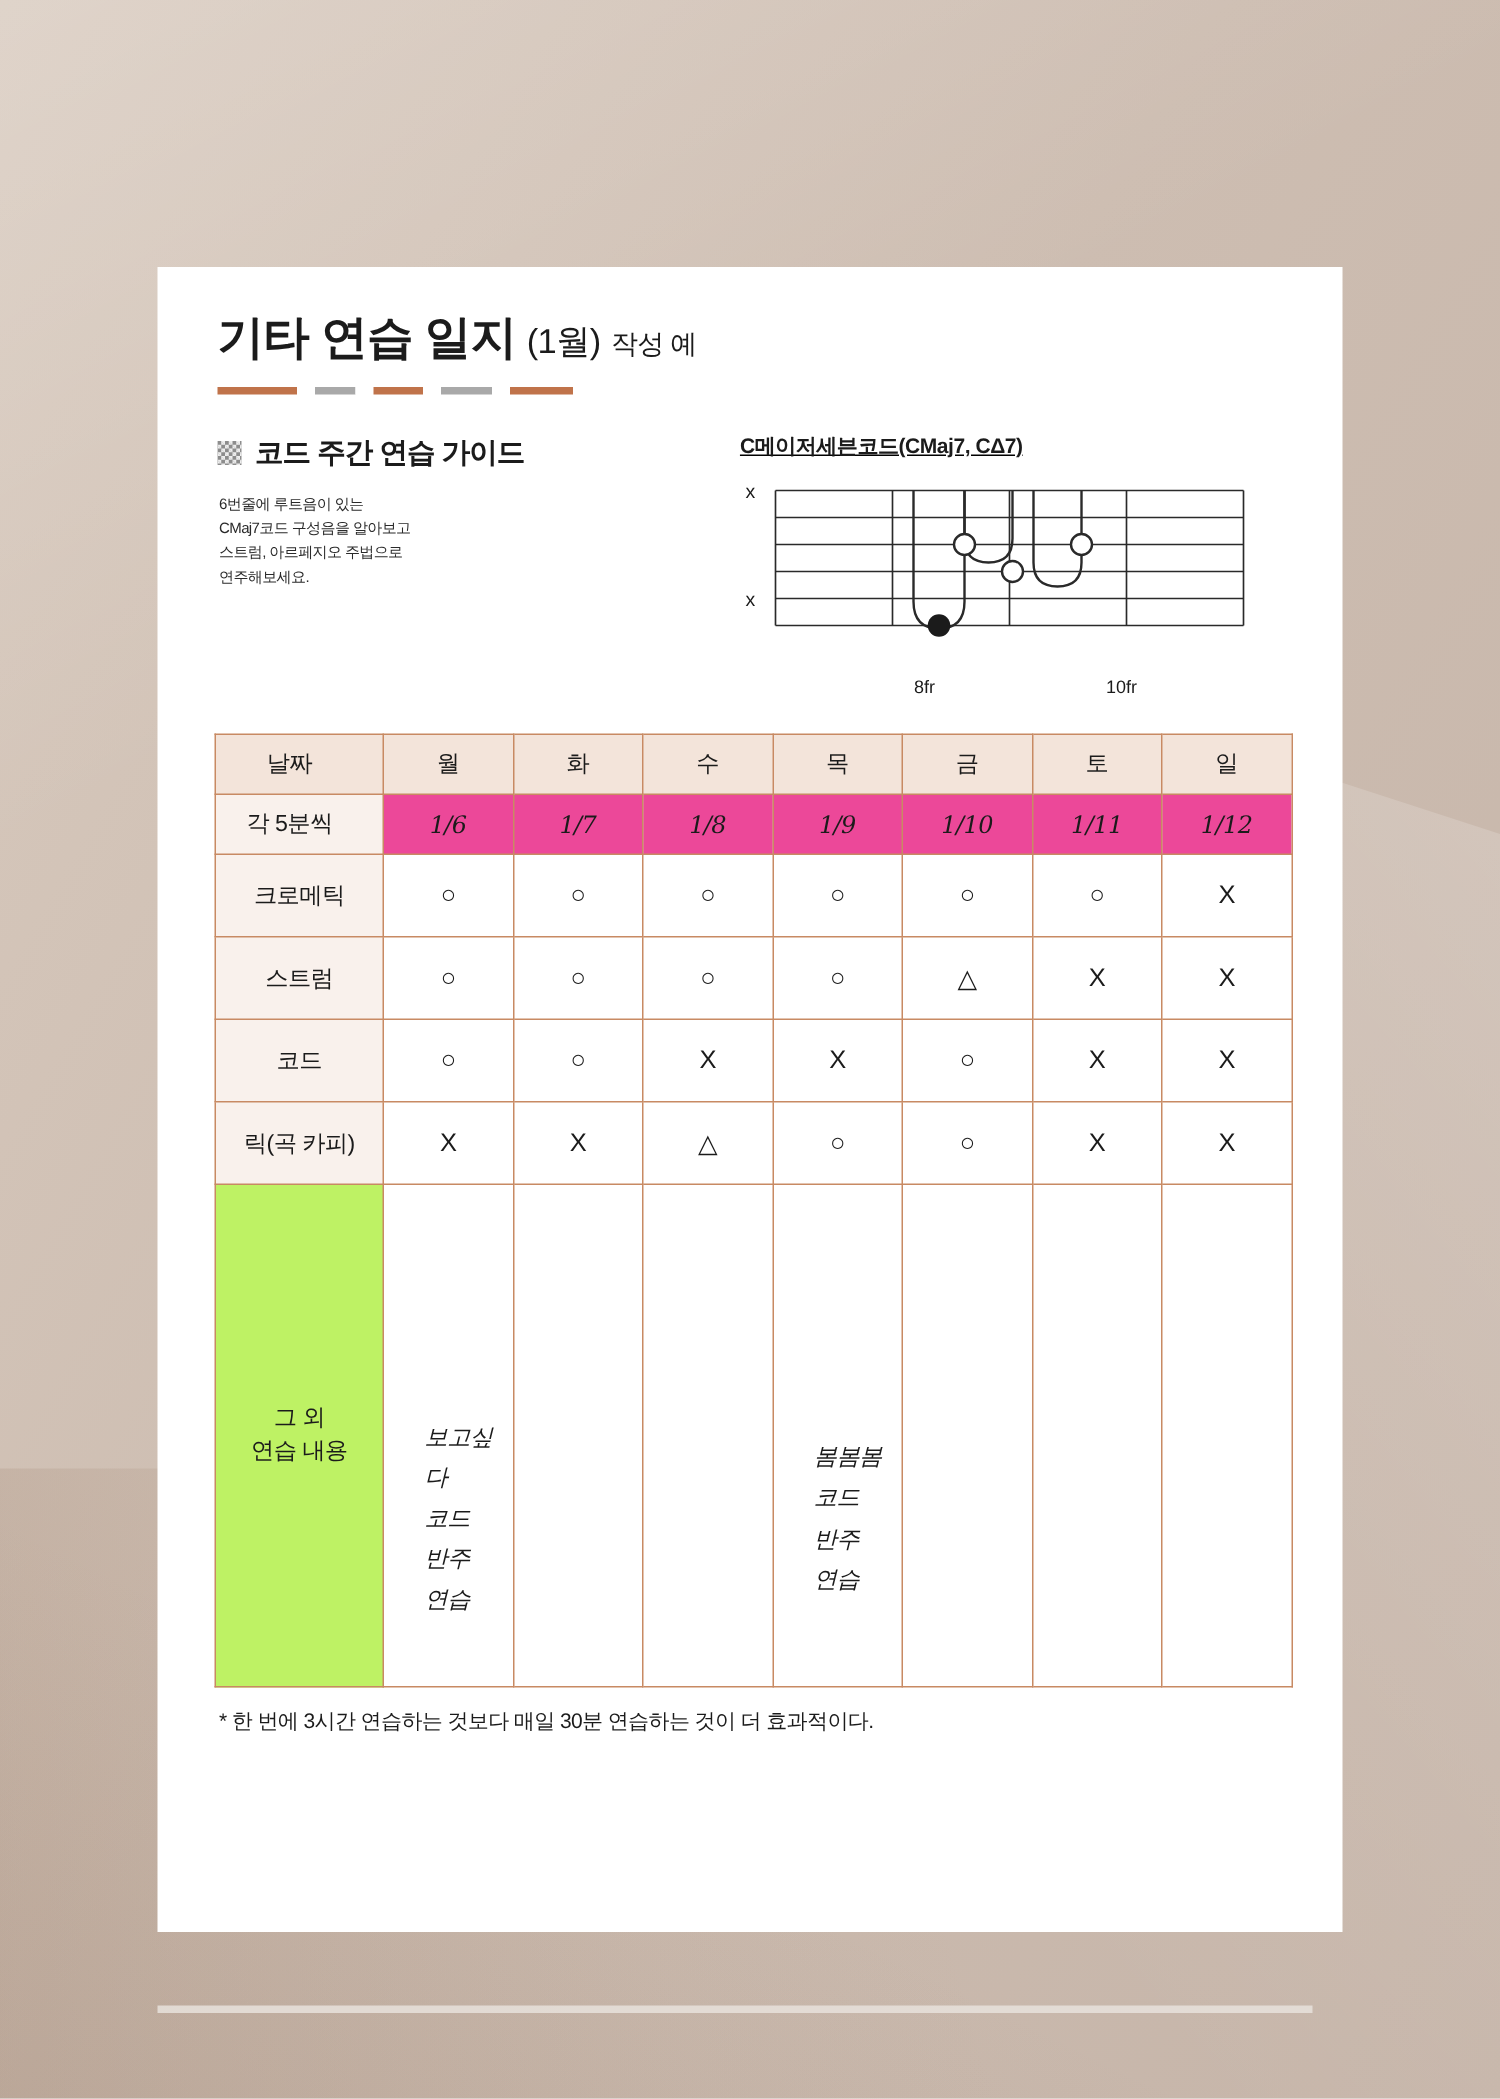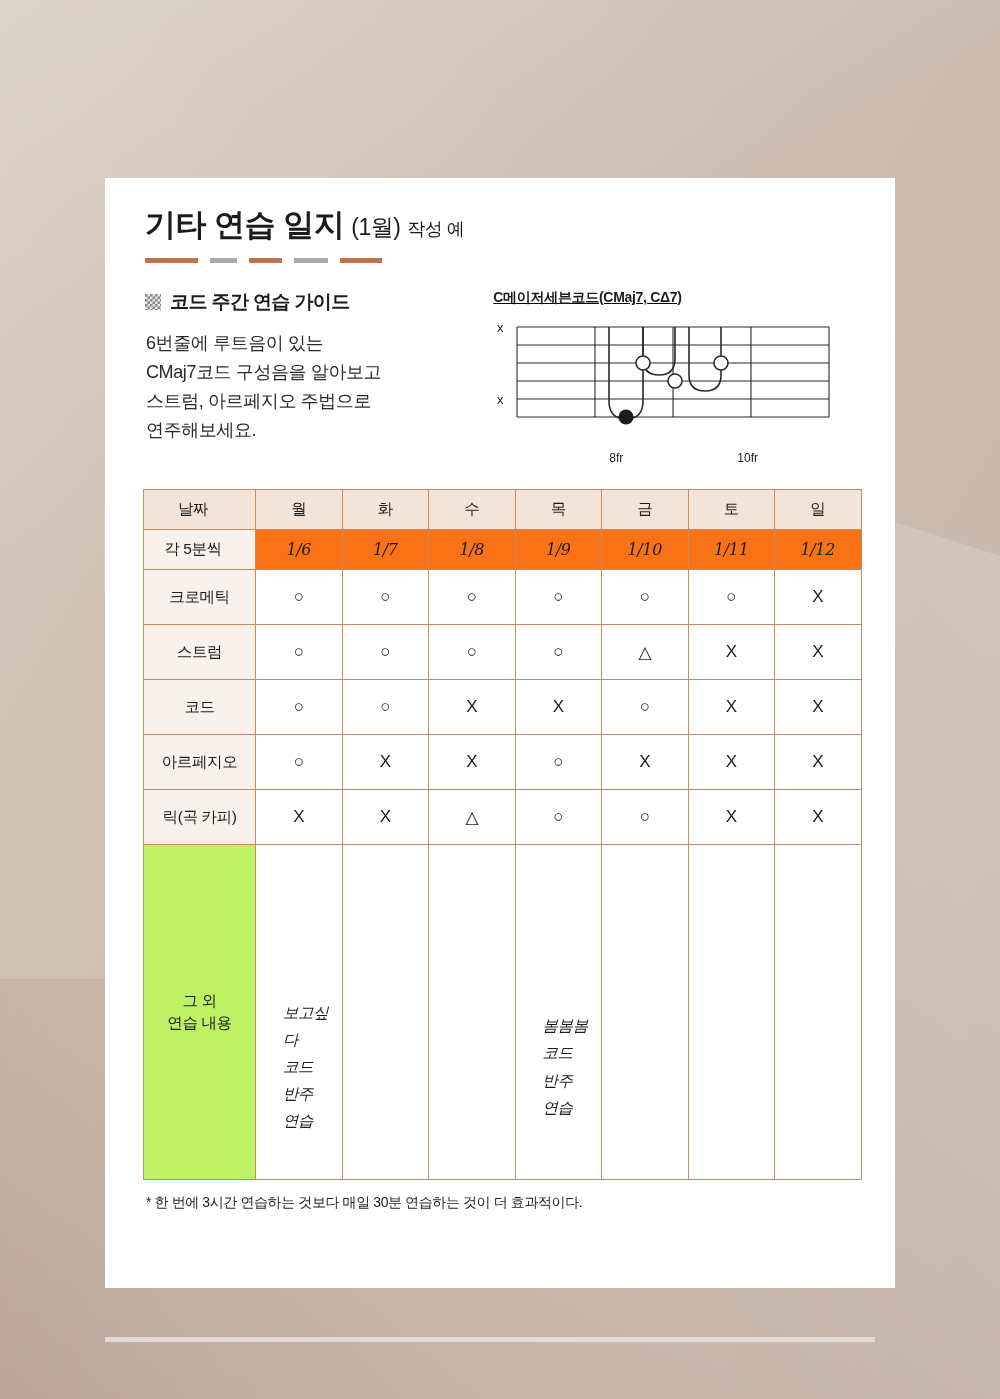--- a/index.html
+++ b/index.html
@@ -130,21 +130,21 @@
   }
   .guide-title {
     font-size: 19px;
     font-weight: bold;
     color: #1b1b1b;
     letter-spacing: -0.6px;
   }
   .guide-body {
     margin-top: 14px;
     margin-left: 3px;
-    font-size: 18px;
+    font-size: 10px;
     line-height: 1.62;
     color: #2a2a2a;
     letter-spacing: -0.4px;
   }
 
   
   .chord {
     margin-left: 34px;
     width: 372px;
     text-decoration: underline;
@@ -208,21 +208,21 @@
     padding-right: 14px;
   }
   td.date-label {
     background: #f9f1ec;
     height: 37px;
     font-size: 15.5px;
     text-align: right;
     padding-right: 14px;
   }
   td.date-val {
-    background: #f97316;
+    background: #ec4899;
     height: 37px;
     font-size: 16px;
     font-style: italic;
     font-family: "DejaVu Serif", serif;
     color: #1b1b1b;
   }
   td.rowlabel {
     background: #f9f1ec;
     height: 52px;
     font-size: 15.5px;
@@ -406,30 +406,20 @@
           <td class="rowlabel">코드</td>
           <td class="mark">○</td>
           <td class="mark">○</td>
           <td class="mark">X</td>
           <td class="mark">X</td>
           <td class="mark">○</td>
           <td class="mark">X</td>
           <td class="mark">X</td>
         </tr>
         <tr>
-          <td class="rowlabel">아르페지오</td>
-          <td class="mark">○</td>
-          <td class="mark">X</td>
-          <td class="mark">X</td>
-          <td class="mark">○</td>
-          <td class="mark">X</td>
-          <td class="mark">X</td>
-          <td class="mark">X</td>
-        </tr>
-        <tr>
           <td class="rowlabel">릭(곡 카피)</td>
           <td class="mark">X</td>
           <td class="mark">X</td>
           <td class="mark">△</td>
           <td class="mark">○</td>
           <td class="mark">○</td>
           <td class="mark">X</td>
           <td class="mark">X</td>
         </tr>
 

